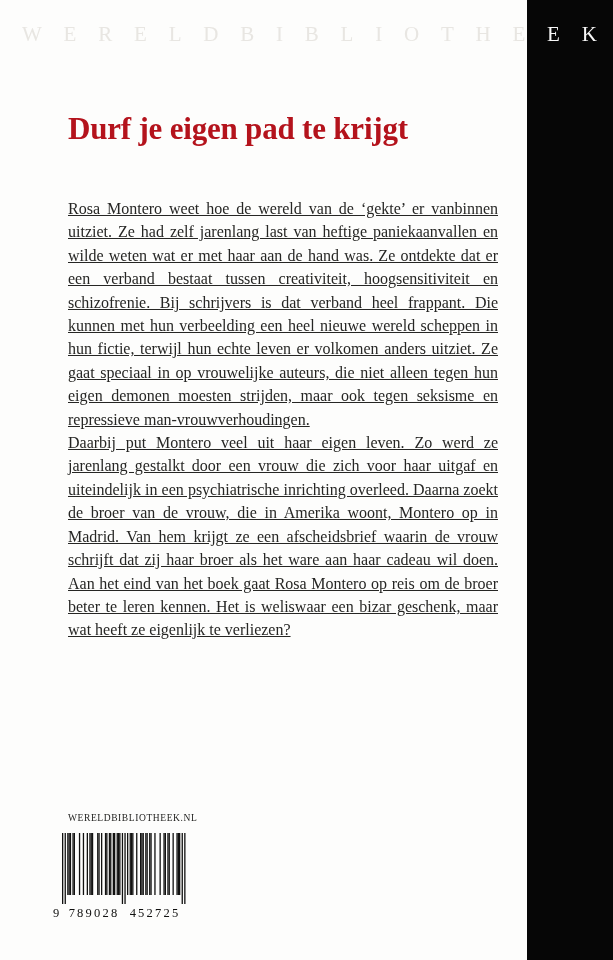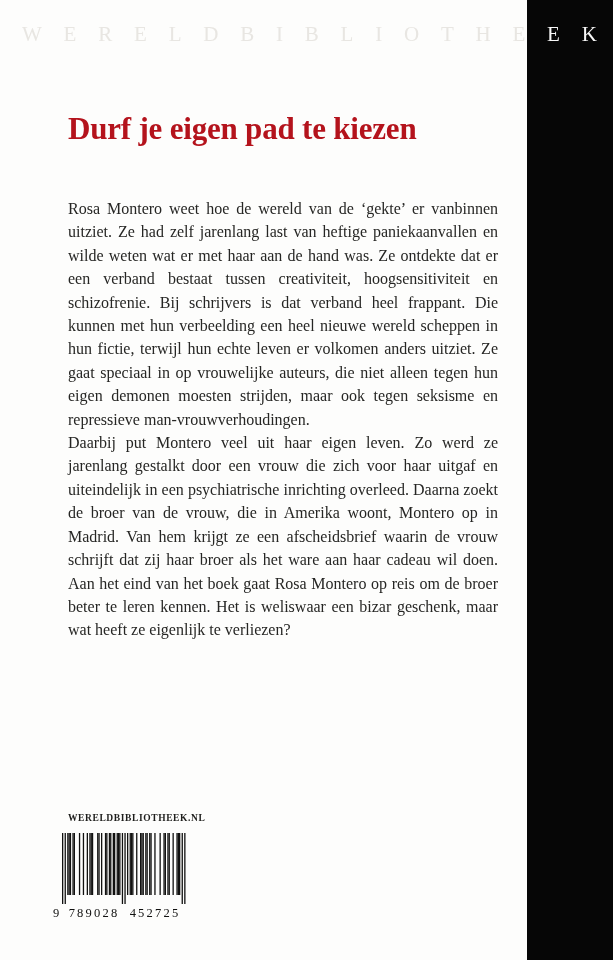--- a/index.html
+++ b/index.html
@@ -42,21 +42,21 @@
     font-size:16px; line-height:23.4px;
     color:#262624;
     text-align:justify;
     hyphens:auto; -webkit-hyphens:auto;
   }
   .blurb p { margin:0; }
   .blurb p + p { }
   
   .website {
     position:absolute; top:813px; left:68px;
-    font-size:9.5px; font-weight:bold; letter-spacing:0.6px;
+    font-size:9.5px; font-weight:normal; letter-spacing:0.6px;
     color:#1e1e1c;
   }
   .barcode {
     position:absolute; top:833px; left:52px;
     width:140px; height:90px;
   }
   .barcode svg { display:block; }
 </style>
 </head>
 <body>
@@ -78,23 +78,23 @@
       <span class="ltr on-white" style="color: rgb(232, 230, 226);">L</span>
       <span class="ltr on-white" style="color: rgb(232, 230, 226);">I</span>
       <span class="ltr on-white" style="color: rgb(232, 230, 226);">O</span>
       <span class="ltr on-white" style="color: rgb(232, 230, 226);">T</span>
       <span class="ltr on-white" style="color: rgb(232, 230, 226);">H</span>
       <span class="ltr on-white" style="color: rgb(232, 230, 226);">E</span>
       <span class="ltr on-black" style="color: rgb(248, 248, 248);">E</span>
       <span class="ltr on-black" style="color: rgb(248, 248, 248);">K</span>
     </div>
 
-  <h1 class="cover-title" style="color: rgb(180, 19, 28);">Durf je eigen pad te kiezen</h1>
+  <h1 class="cover-title" style="color: rgb(180, 19, 28);">Durf je eigen pad te krijgt</h1>
 
-  <div class="blurb" style="color: rgb(38, 38, 36);">
+  <div class="blurb" style="color: rgb(38, 38, 36); text-decoration: underline;">
     <p lang="nl">Rosa Montero weet hoe de wereld van de ‘gekte’ er vanbinnen uitziet. Ze had zelf jarenlang last van heftige paniekaanvallen en wilde weten wat er met haar aan de hand was. Ze ontdekte dat er een verband bestaat tussen creativiteit, hoogsensitiviteit en schizofrenie. Bij schrijvers is dat verband heel frappant. Die kunnen met hun verbeelding een heel nieuwe wereld scheppen in hun fictie, terwijl hun echte leven er volkomen anders uitziet. Ze gaat speciaal in op vrouwelijke auteurs, die niet alleen tegen hun eigen demonen moesten strijden, maar ook tegen seksisme en repressieve man-vrouwverhoudingen.</p>
     <p lang="nl">Daarbij put Montero veel uit haar eigen leven. Zo werd ze jarenlang gestalkt door een vrouw die zich voor haar uitgaf en uiteindelijk in een psychiatrische inrichting overleed. Daarna zoekt de broer van de vrouw, die in Amerika woont, Montero op in Madrid. Van hem krijgt ze een afscheidsbrief waarin de vrouw schrijft dat zij haar broer als het ware aan haar cadeau wil doen. Aan het eind van het boek gaat Rosa Montero op reis om de broer beter te leren kennen. Het is weliswaar een bizar geschenk, maar wat heeft ze eigenlijk te verliezen?</p>
   </div>
 
   <div class="website">WERELDBIBLIOTHEEK.NL</div>
 
   <div class="barcode">
     <svg width="140" height="90" viewBox="0 0 140 90" xmlns="http://www.w3.org/2000/svg">
         <rect x="10.00" y="0" width="1.30" height="71" fill="#111110"></rect>
         <rect x="12.60" y="0" width="1.30" height="71" fill="#111110"></rect>

